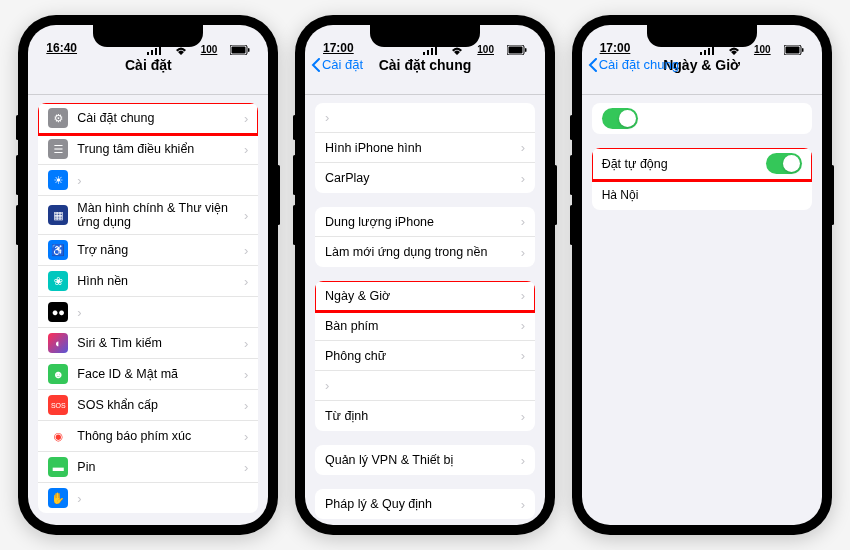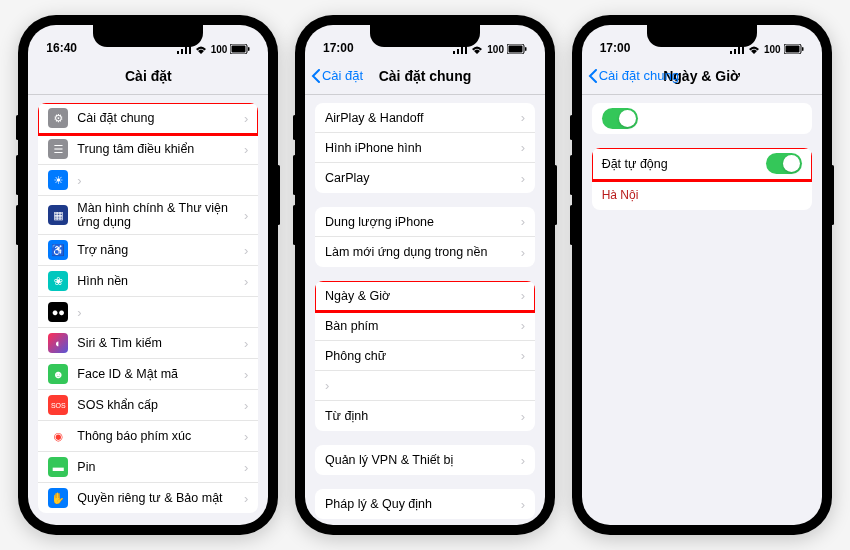--- a/index.html
+++ b/index.html
@@ -51,28 +51,29 @@
   .btn-left3 { left: -2px; top: 190px; width: 3px; height: 40px; }
   .btn-right { right: -2px; top: 150px; width: 3px; height: 60px; }
   .status-bar {
     height: 32px;
     display: flex;
     align-items: flex-end;
     justify-content: space-between;
     padding: 0 18px 2px;
     font-size: 12px;
     font-weight: 600;
-  }
-  .status-right { display: flex; align-items: flex-start; gap: 3px; }
+    text-decoration: underline;
+  }
+  .status-right { display: flex; align-items: center; gap: 13px; }
   .nav-header {
     height: 38px;
     background: #f2f2f7;
     border-bottom: 0.5px solid rgba(0,0,0,0.15);
     display: flex;
-    align-items: center;
+    align-items: flex-start;
     justify-content: center;
     position: relative;
   }
   .nav-title {
     font-size: 14px;
     font-weight: 600;
   }
   .nav-back {
     position: absolute;
     left: 6px;
@@ -109,21 +110,21 @@
     border-radius: 4px;
     margin-right: 9px;
     display: flex;
     align-items: center;
     justify-content: center;
     flex-shrink: 0;
     font-size: 11px;
     color: #fff;
   }
   .row-label { flex: 1; color: #000; }
-  .row-value { color: #b91c1c; font-size: 12px; margin-right: 4px; }
+  .row-value { color: #000000; font-size: 12px; margin-right: 4px; }
   .chevron { color: #c7c7cc; font-size: 13px; }
   .highlight {
     outline: 3px solid #ff0000;
     outline-offset: -1px;
     position: relative;
     z-index: 5;
   }
   .toggle {
     width: 36px;
     height: 21px;
@@ -231,21 +232,20 @@
             <span class="row-label">Thông báo phím xúc</span>
             <span class="chevron">›</span>
           </div>
           <div class="row">
             <div class="row-icon" style="background: rgb(52, 199, 89);">▬</div>
             <span class="row-label">Pin</span>
             <span class="chevron">›</span>
           </div>
           <div class="row">
             <div class="row-icon" style="background: rgb(0, 122, 255);">✋</div>
-            <span class="row-label">Quyền riêng tư &amp; Bảo mật</span>
             <span class="chevron">›</span>
           </div>
         </div>
       </div>
   </div>
 </div>
 
 <div class="phone">
   <div class="side-btn btn-left1"></div>
   <div class="side-btn btn-left2"></div>
@@ -278,21 +278,20 @@
         <svg width="10" height="14" viewBox="0 0 10 14">
             <path d="M8 1 L2 7 L8 13" stroke="#007aff" stroke-width="2" fill="none" stroke-linecap="round"></path>
           </svg>
         <span>Cài đặt</span>
       </span>
       <span class="nav-title">Cài đặt chung</span>
     </div>
     <div class="content" id="content-1">
         <div class="group">
           <div class="row">
-            <span class="row-label">AirPlay &amp; Handoff</span>
             <span class="chevron">›</span>
           </div>
           <div class="row">
             <span class="row-label">Hình iPhone hình</span>
             <span class="chevron">›</span>
           </div>
           <div class="row">
             <span class="row-label">CarPlay</span>
             <span class="chevron">›</span>
           </div>

